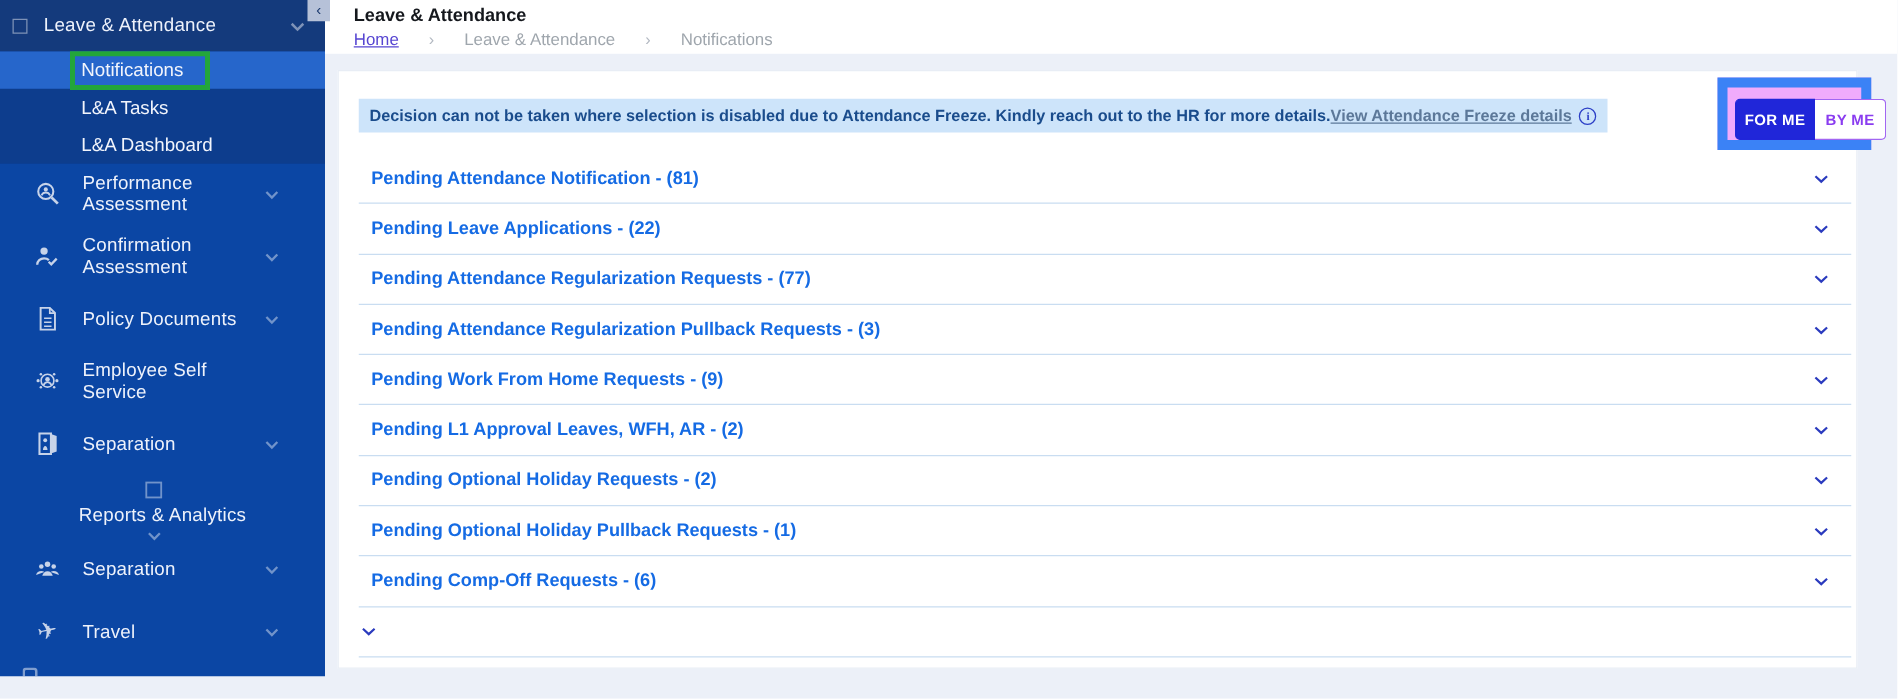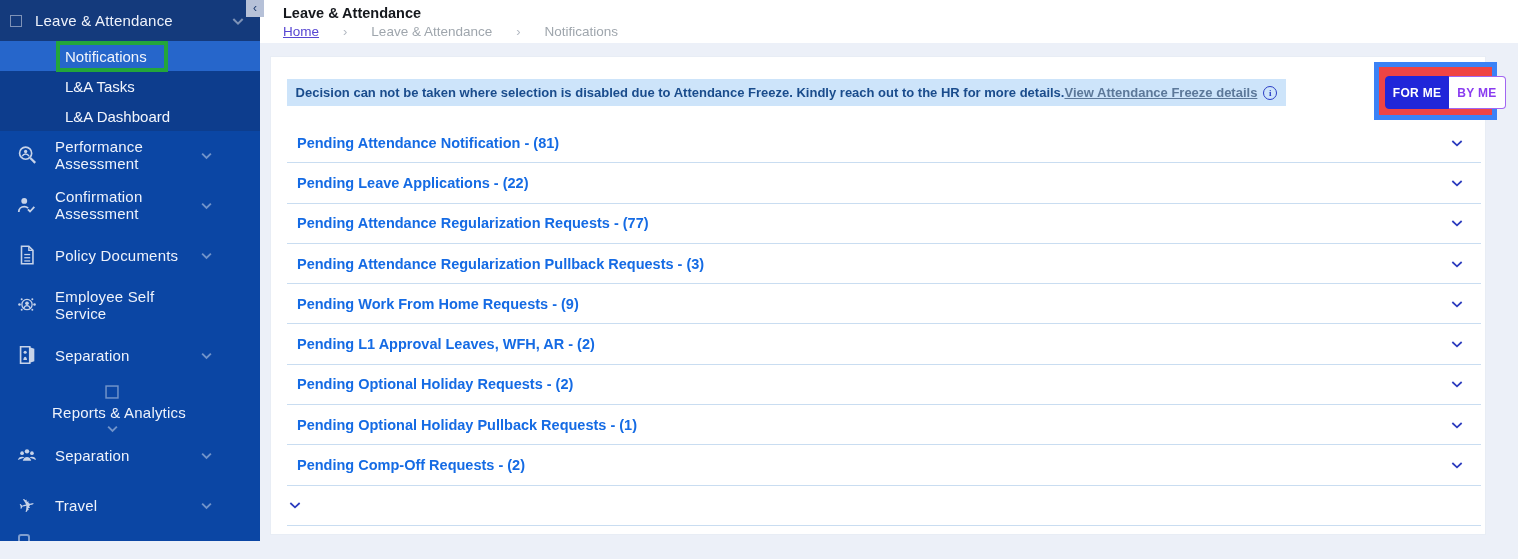--- a/index.html
+++ b/index.html
@@ -12,21 +12,21 @@
   .sb-header { position:relative; height:41px; background:#143a7c; display:flex; align-items:center; padding:0 14px 0 10px; }
   .ph-square { width:12px; height:12px; border:1.5px solid rgba(255,255,255,.45); flex:0 0 auto; }
   .sb-header-label { color:#eef2fb; font-size:15px; margin-left:13px; flex:1; letter-spacing:.2px; }
   .sb-chevron { width:16px; height:16px; flex:0 0 auto; }
   .sb-chevron svg, .mi-chevron svg { display:block; }
   .submenu { background:#0d3d8d; }
   .submenu-item { height:30px; display:flex; align-items:center; padding-left:65px; cursor:pointer; }
   .submenu-item.selected { background:#2666cb; }
   .sm-label { color:#f2f5fc; font-size:15px; }
   .annotation-notifications { position:absolute; left:56px; top:41px; width:112px; height:31px; border:4px solid #23a63a; z-index:6; pointer-events:none; }
-  .main-items { position:absolute; left:0; top:130px; width:228px; }
+  .main-items { position:absolute; left:11px; top:130px; width:228px; }
   .menu-item { height:50px; display:flex; align-items:center; padding:0 14px 0 15px; cursor:pointer; }
   .mi-icon { width:24px; height:24px; color:#c7d3e9; display:flex; align-items:center; justify-content:center; flex:0 0 auto; font-size:20px; }
   .mi-icon svg { width:22px; height:22px; stroke:#c7d3e9; fill:none; }
   .menu-item .mi-label { color:#eef2fb; font-size:15px; margin-left:16px; flex:1; letter-spacing:.2px; }
   .menu-item.compact { padding-left:10px;flex-direction:column; }
   .menu-item.compact .mi-label { margin-left:14px; }
   .partial-icon { position:absolute; left:18px; top:534px; width:14px; height:7px; overflow:hidden; opacity:.6; }
   .partial-icon div { width:12px; height:12px; border:2px solid #cfd9ec; border-radius:3px; }
 
   
@@ -43,21 +43,21 @@
   .banner-msg { color:#1a4c8c; font-weight:bold; }
   .banner-link { color:#5c7899; font-weight:bold; text-decoration:underline; cursor:pointer; }
   .info-icon { display:inline-flex; align-items:center; justify-content:center; width:14px; height:14px; border:1.5px solid #2b3ec6; border-radius:50%; color:#2b3ec6; font-size:9px; font-weight:bold; margin-left:6px; cursor:pointer; font-family:"Liberation Serif", serif; }
 
   .notif-list { position:absolute; left:16px; top:66px; width:1194px; }
   .notif-row { height:40.3px; display:flex; align-items:center; border-bottom:1px solid #c9ddf1; cursor:pointer; }
   .row-label { color:#156be4; font-size:14.5px; font-weight:bold; padding-left:10px; flex:1; }
   .row-chevron { margin-right:16px; display:flex; }
 
   
-  .annotation-toggle { position:absolute; left:1374px; top:62px; width:123px; height:58px; border:5px solid #3b82f6; background:#ef4444; z-index:4; }
+  .annotation-toggle { position:absolute; left:1374px; top:62px; width:123px; height:58px; border:8px solid #3b82f6; background:#f0abfc; z-index:4; }
   .toggle-group { position:absolute; left:6px; top:9px; display:flex; }
   .toggle-btn { height:33px; font-size:12px; font-weight:bold; letter-spacing:.3px; display:flex; align-items:center; justify-content:center; cursor:pointer; font-family:"Liberation Sans", sans-serif; }
   .toggle-forme { width:64px; background:#2026d9; color:#ffffff; border:1px solid #2026d9; border-radius:4px 0 0 4px; }
   .toggle-byme { width:57px; background:#ffffff; color:#8a3cf0; border:1px solid #a266f2; border-left:none; border-radius:0 4px 4px 0; }
 </style>
 </head>
 <body>
 
 <div id="app">
 
@@ -298,21 +298,21 @@
   </div>
         <div class="notif-row">
     <span class="row-label">Pending Optional Holiday Pullback Requests - (1)</span>
     <span class="row-chevron">
       <svg width="16" height="16" viewBox="0 0 24 24">
               <polyline points="5,9 12,15.5 19,9" fill="none" stroke="#2b3bbe" stroke-width="2.6"></polyline>
             </svg>
     </span>
   </div>
         <div class="notif-row">
-    <span class="row-label">Pending Comp-Off Requests - (2)</span>
+    <span class="row-label">Pending Comp-Off Requests - (6)</span>
     <span class="row-chevron">
       <svg width="16" height="16" viewBox="0 0 24 24">
               <polyline points="5,9 12,15.5 19,9" fill="none" stroke="#2b3bbe" stroke-width="2.6"></polyline>
             </svg>
     </span>
   </div>
         <div class="notif-row">
     <span class="row-chevron">
       <svg width="16" height="16" viewBox="0 0 24 24">
               <polyline points="5,9 12,15.5 19,9" fill="none" stroke="#2b3bbe" stroke-width="2.6"></polyline>

